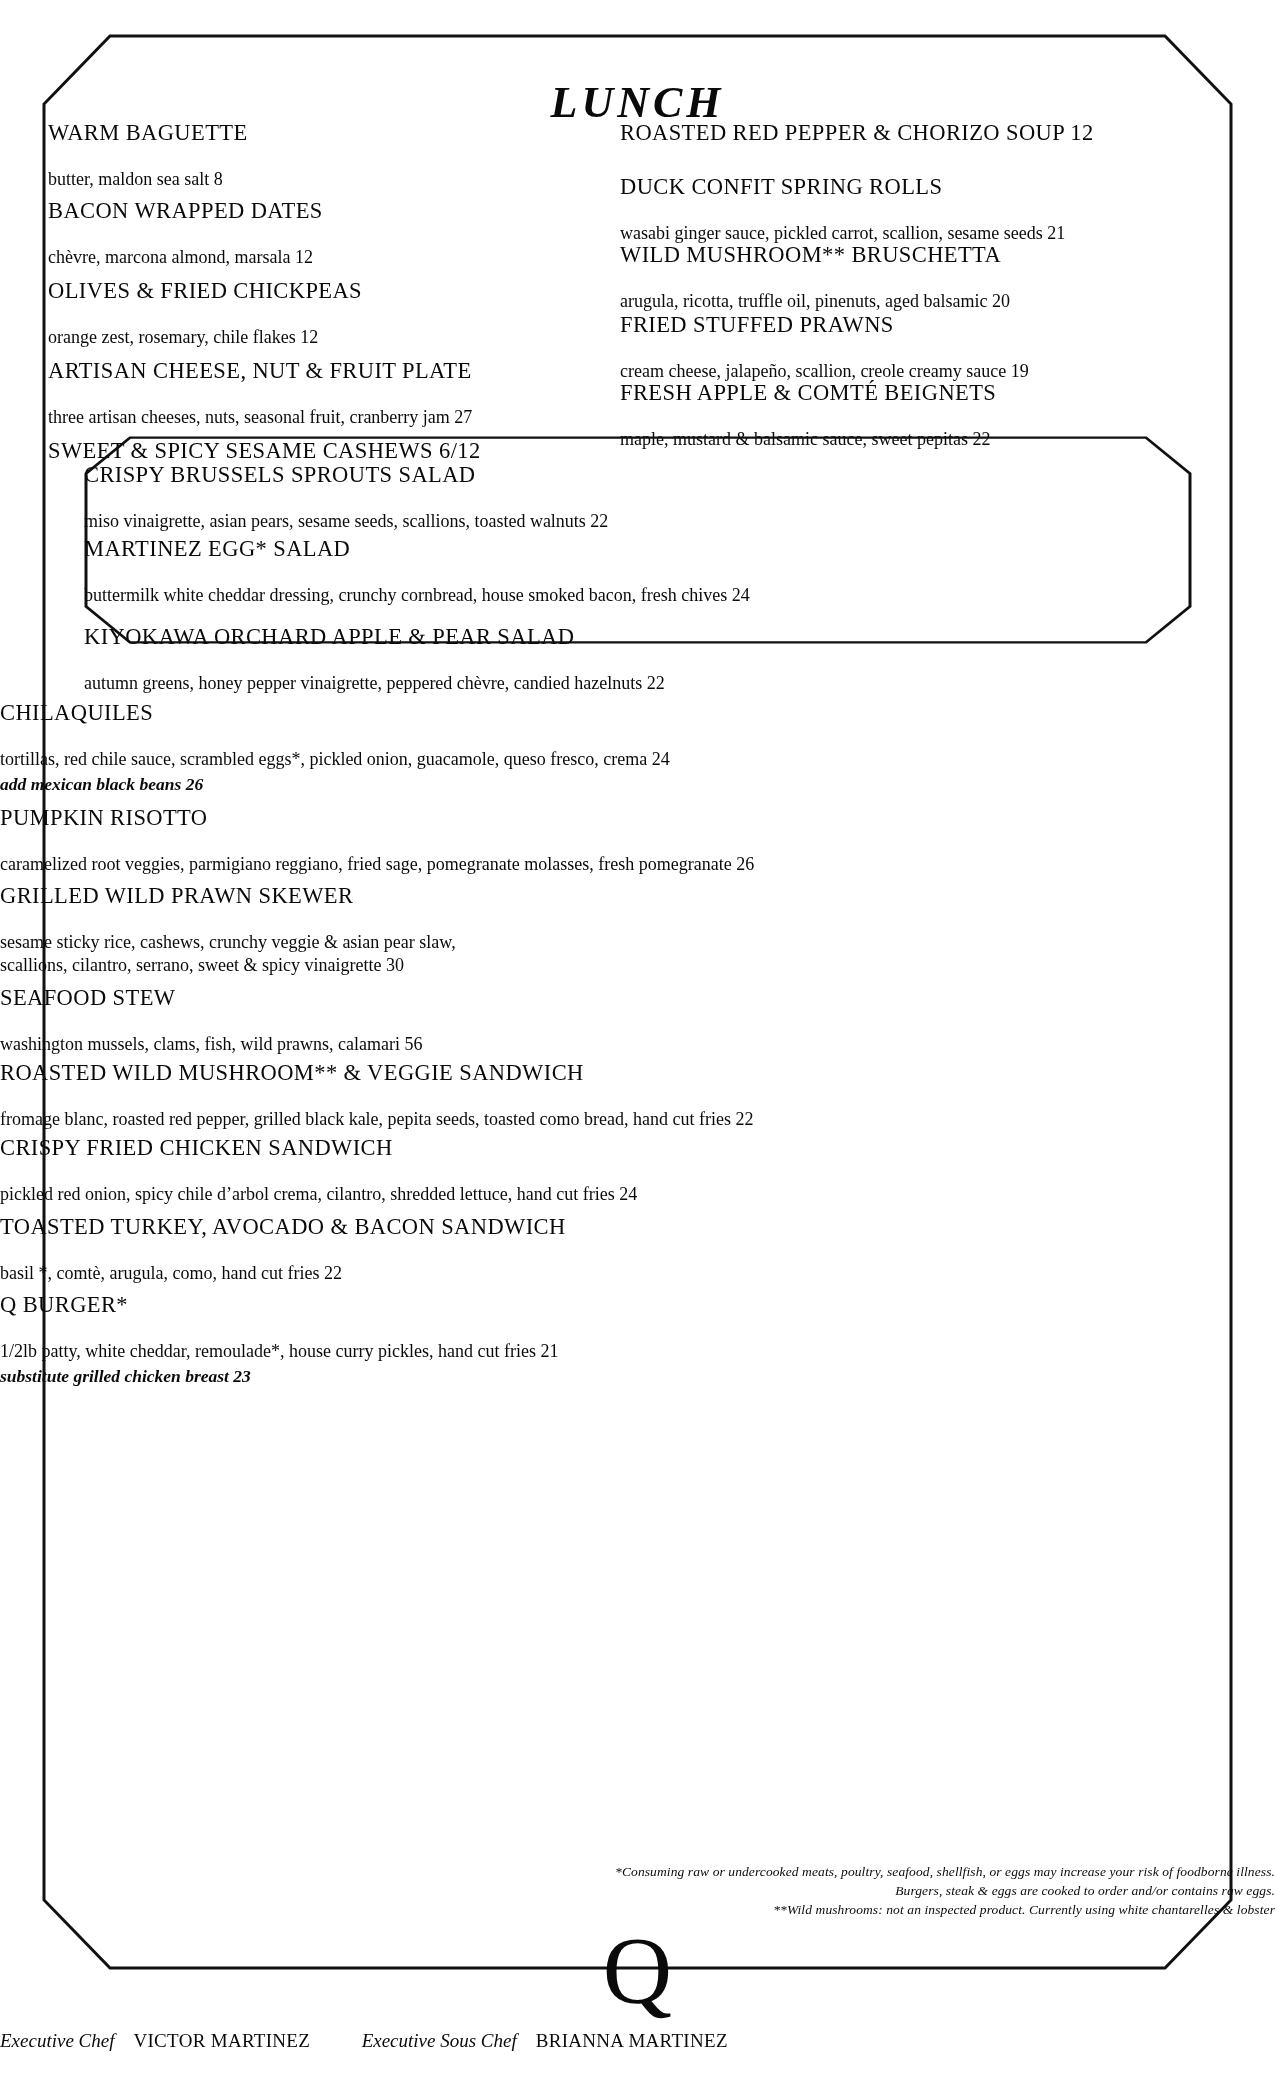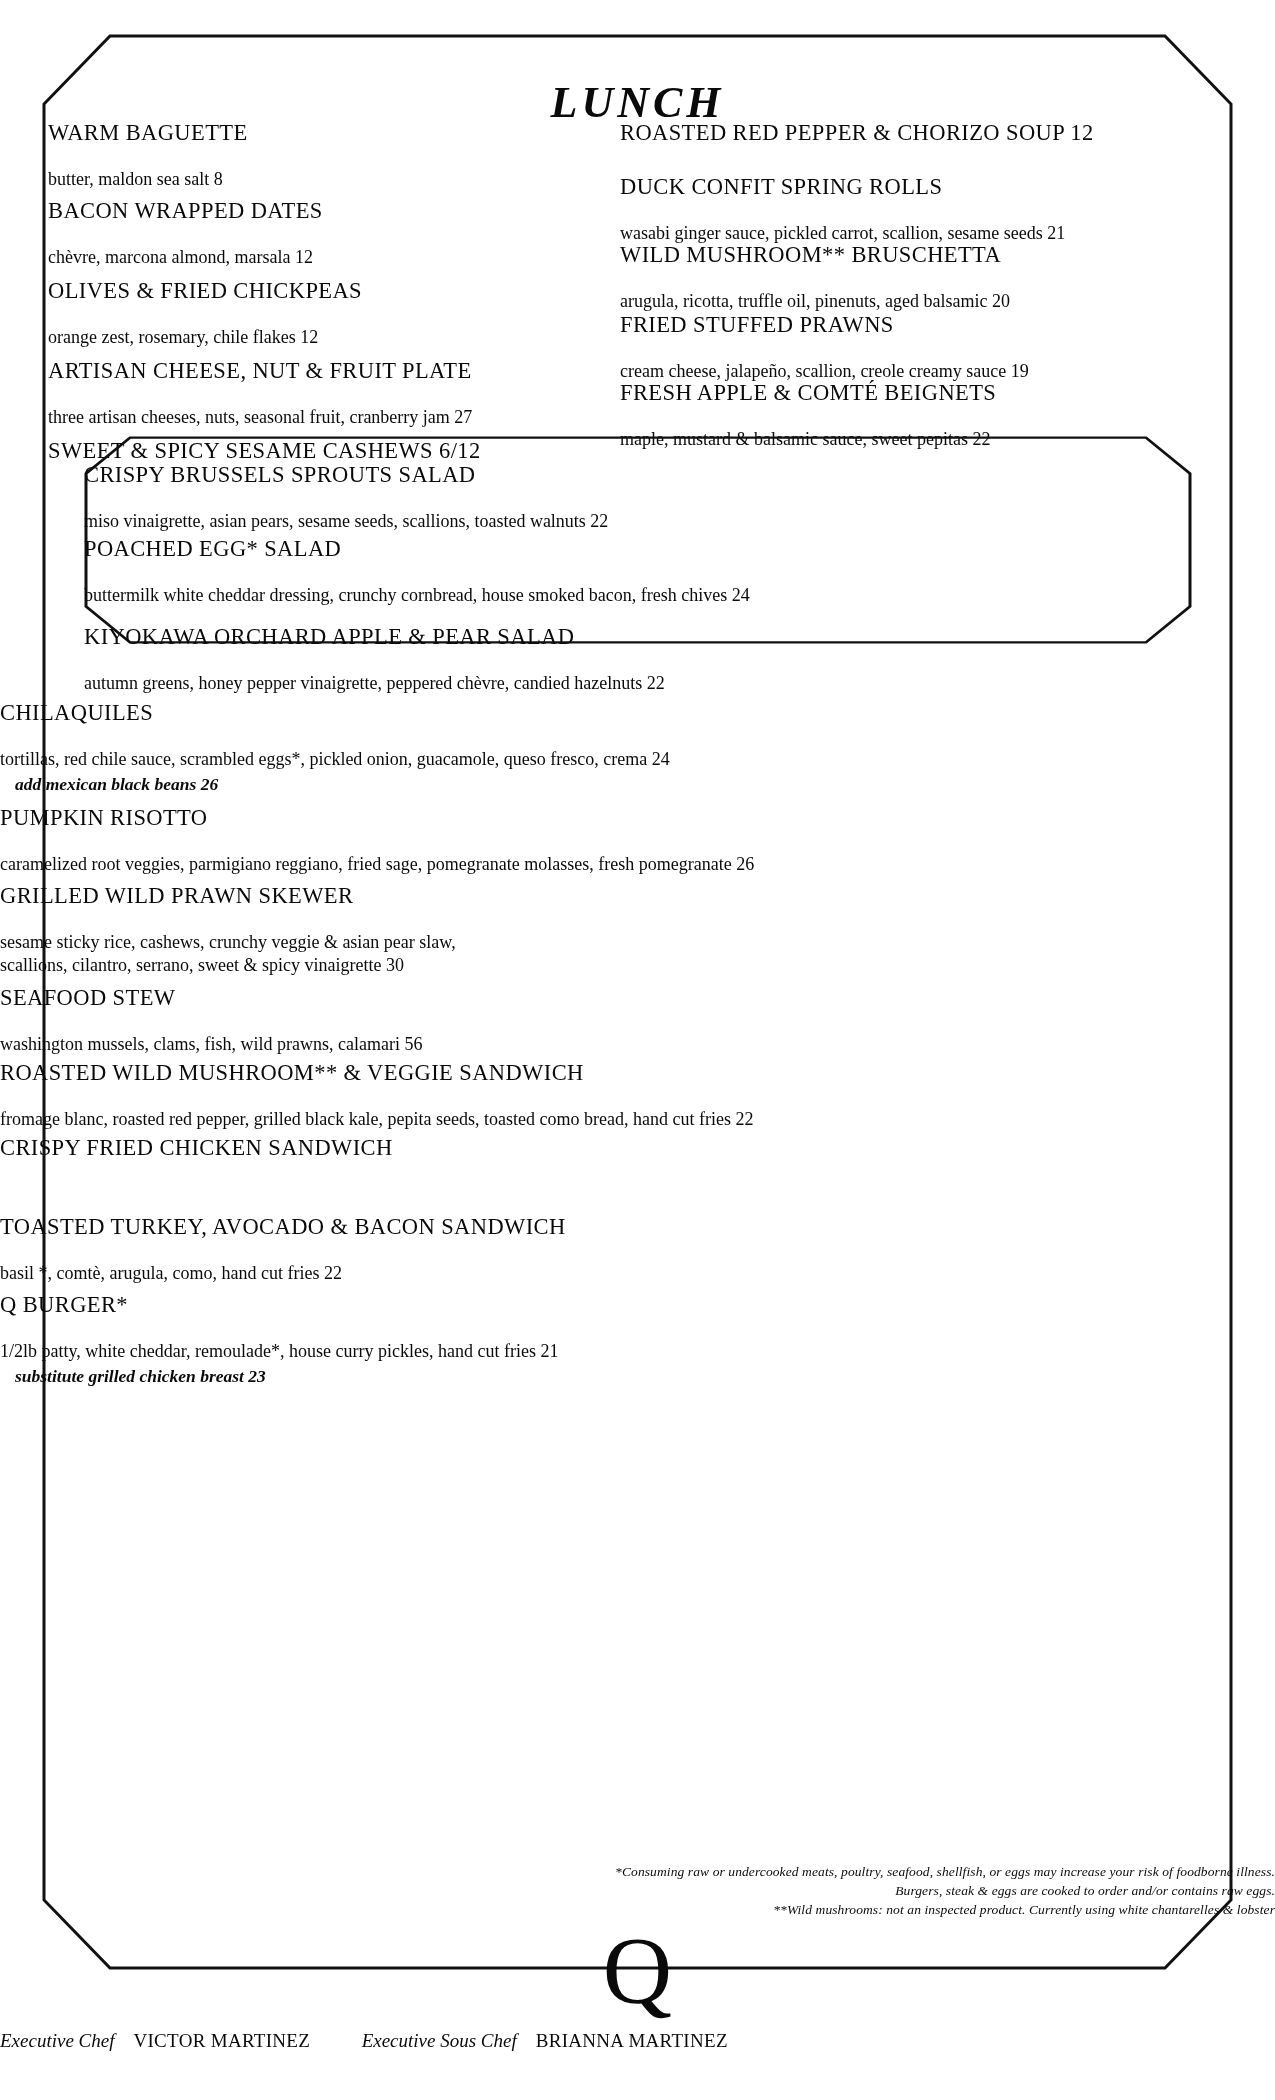--- a/index.html
+++ b/index.html
@@ -73,21 +73,20 @@
     line-height: 1.2;
     margin-top: 22px;
     white-space: nowrap;
   }
   .dish-sub {
     font-size: 17.5px;
     font-style: italic;
     font-weight: bold;
     margin-top: 4px;
     white-space: nowrap;
-    padding-left: 15px;
   }
 
   
   .abs { position: absolute; width: 100%; text-align: left; }
 
   
   #salad-box {
     position: absolute;
     left: 84px;
     top: 436px;
@@ -233,21 +232,21 @@
   <div id="salad-box">
     <svg viewBox="0 0 1108 255" preserveAspectRatio="none">
       <polygon points="46,2 1062,2 1106,46 1106,209 1062,253 46,253 2,209 2,46" fill="none" stroke="#111111" stroke-width="3"></polygon>
     </svg>
     <div id="salad-items">
       <div class="dish abs" style="top:26px">
         <div class="dish-name">CRISPY BRUSSELS SPROUTS SALAD</div>
         <div class="dish-desc">miso vinaigrette, asian pears, sesame seeds, scallions, toasted walnuts  22</div>
       </div>
       <div class="dish abs" style="top:100px">
-        <div class="dish-name">POACHED EGG* SALAD</div>
+        <div class="dish-name">MARTINEZ EGG* SALAD</div>
         <div class="dish-desc">buttermilk white cheddar dressing, crunchy cornbread, house smoked bacon, fresh chives  24</div>
       </div>
       <div class="dish abs" style="top:188px">
         <div class="dish-name">KIYOKAWA ORCHARD APPLE &amp; PEAR SALAD</div>
         <div class="dish-desc">autumn greens, honey pepper vinaigrette, peppered chèvre, candied hazelnuts  22</div>
       </div>
     </div>
   </div>
 
   <div id="mains">
@@ -274,20 +273,21 @@
       <div class="dish-desc">washington mussels, clams, fish, wild prawns, calamari  56</div>
     </div>
 
     <div class="dish abs" style="top:360px">
       <div class="dish-name">ROASTED WILD MUSHROOM** &amp; VEGGIE SANDWICH</div>
       <div class="dish-desc">fromage blanc, roasted red pepper, grilled black kale, pepita seeds, toasted como bread, hand cut fries  22</div>
     </div>
 
     <div class="dish abs" style="top:435px">
       <div class="dish-name">CRISPY FRIED CHICKEN SANDWICH</div>
+      <div class="dish-desc">pickled red onion, spicy chile d’arbol crema, cilantro, shredded lettuce, hand cut fries  24</div>
     </div>
 
     <div class="dish abs" style="top:514px">
       <div class="dish-name">TOASTED TURKEY, AVOCADO &amp; BACON SANDWICH</div>
       <div class="dish-desc">basil *, comtè, arugula, como, hand cut fries  22</div>
     </div>
 
     <div class="dish abs" style="top:592px">
       <div class="dish-name">Q BURGER*</div>
       <div class="dish-desc">1/2lb patty, white cheddar, remoulade*, house curry pickles, hand cut fries  21</div>

